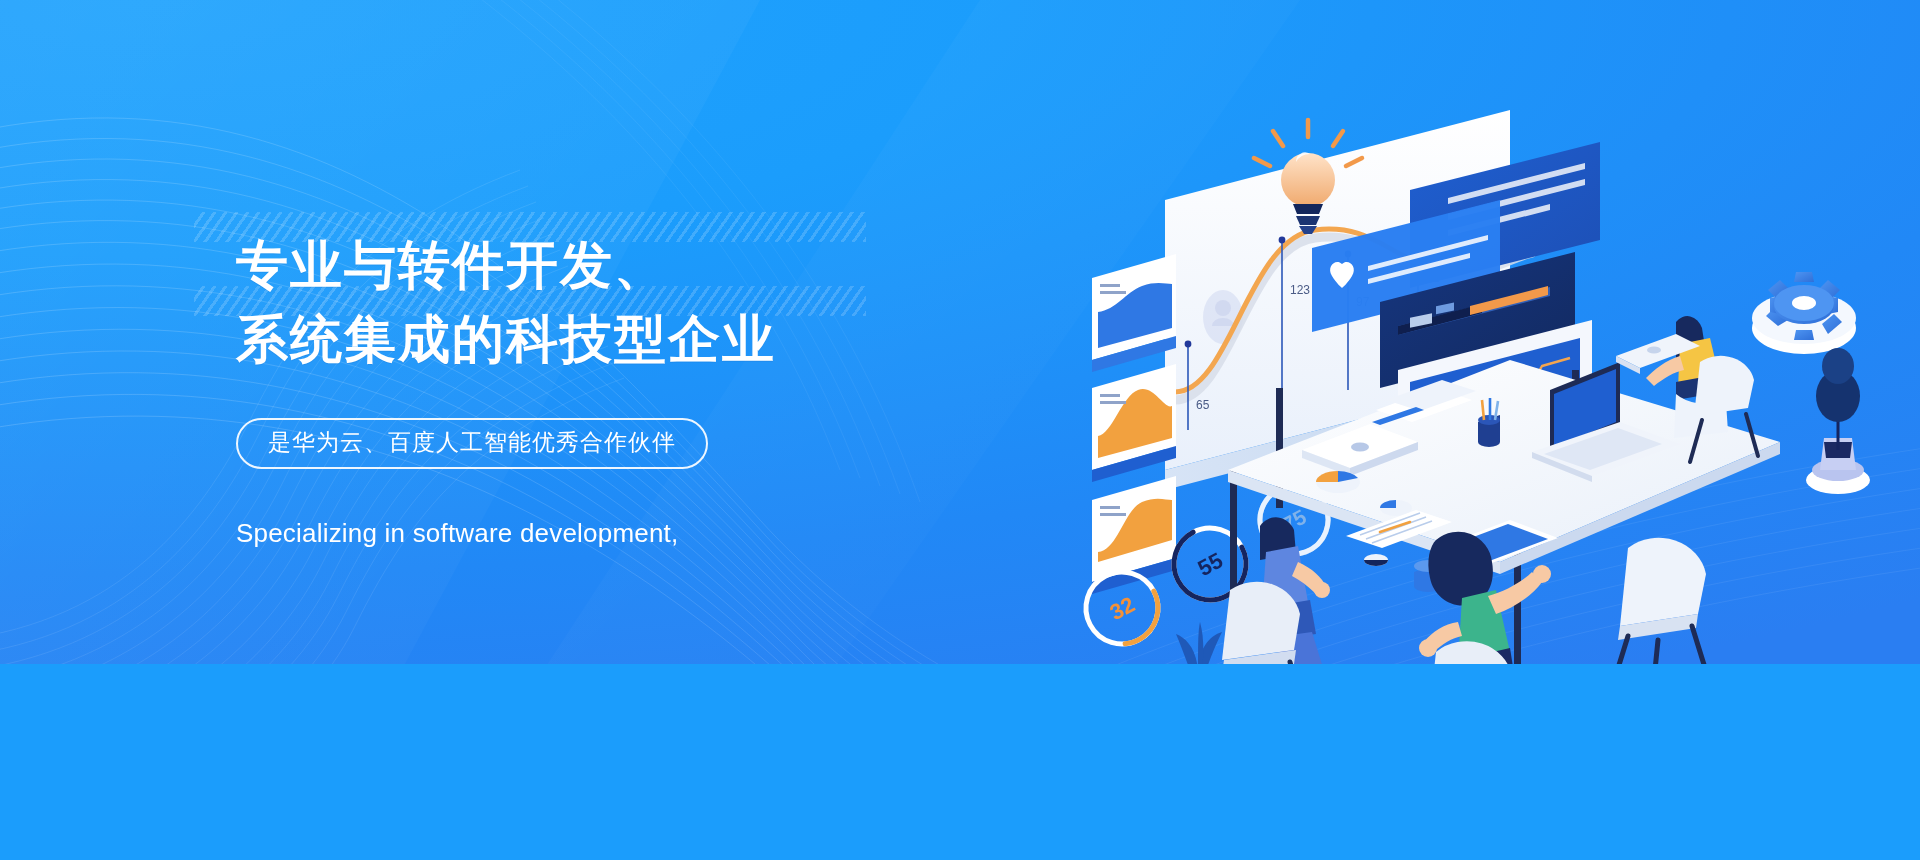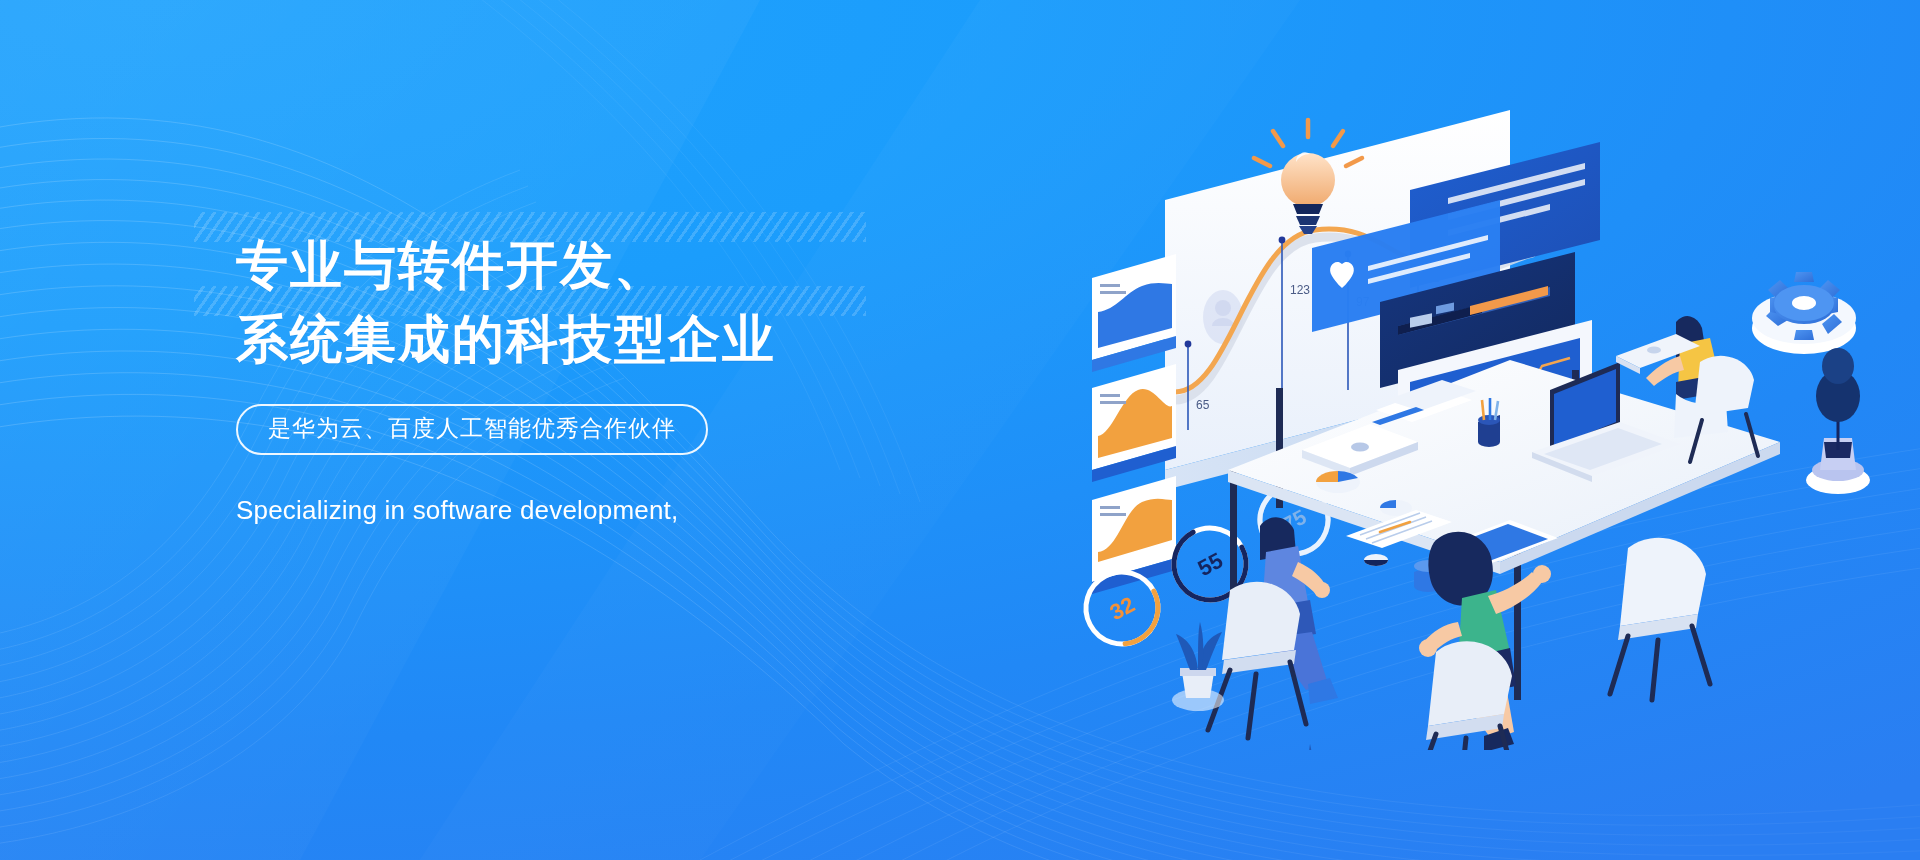--- a/index.html
+++ b/index.html
@@ -1,21 +1,21 @@
 <!DOCTYPE html>
 <html><head>
 <meta charset="utf-8">
 <style>
   html,body{margin:0;padding:0;}
   body{
     width:1920px;height:860px;overflow:hidden;
     font-family:"Liberation Sans","DejaVu Sans",sans-serif;
     background:#1b9dfc;
   }
-  .stage{position:relative;width:1920px;height:860px;overflow:hidden;}
+  .stage{position:relative;width:1920px;height:664px;overflow:hidden;}
 
   
   .bg-base{
     position:absolute;inset:0;
     background:
       radial-gradient(140% 120% at 8% 0%, #21a3fd 0%, #1b9dfc 32%, #2188f6 72%, #2a7ef2 100%);
   }
   .bg-mesh{position:absolute;inset:0;}
   .bg-mesh svg{display:block;width:1920px;height:860px;}
 
@@ -32,28 +32,28 @@
   .hl-stripe.s2{top:58px;}
   .hl-line{
     position:relative;z-index:2;
     font-size:52px;line-height:74px;font-weight:700;color:#ffffff;
     letter-spacing:2px;white-space:nowrap;
     font-family:"DejaVu Sans","Liberation Sans",sans-serif;
     text-shadow:0 1px 0 rgba(0,60,140,.10);
   }
 
   .pill{
-    margin-top:28px;display:inline-block;
+    margin-top:42px;display:inline-block;
     border:2px solid rgba(255,255,255,.92);
     border-radius:30px;padding:11px 30px 13px;
     font-size:23px;line-height:1;color:#ffffff;letter-spacing:1px;
     font-family:"DejaVu Sans","Liberation Sans",sans-serif;
   }
 
-  .sub{margin-top:36px;color:#ffffff;}
+  .sub{margin-top:45px;color:#ffffff;}
   .sub-line{
     font-size:26px;line-height:39px;font-weight:400;letter-spacing:.2px;
     white-space:nowrap;
   }
 
   
   .illus{position:absolute;left:1080px;top:70px;width:840px;height:680px;}
   .illus svg{display:block;}
 </style>
 </head>

